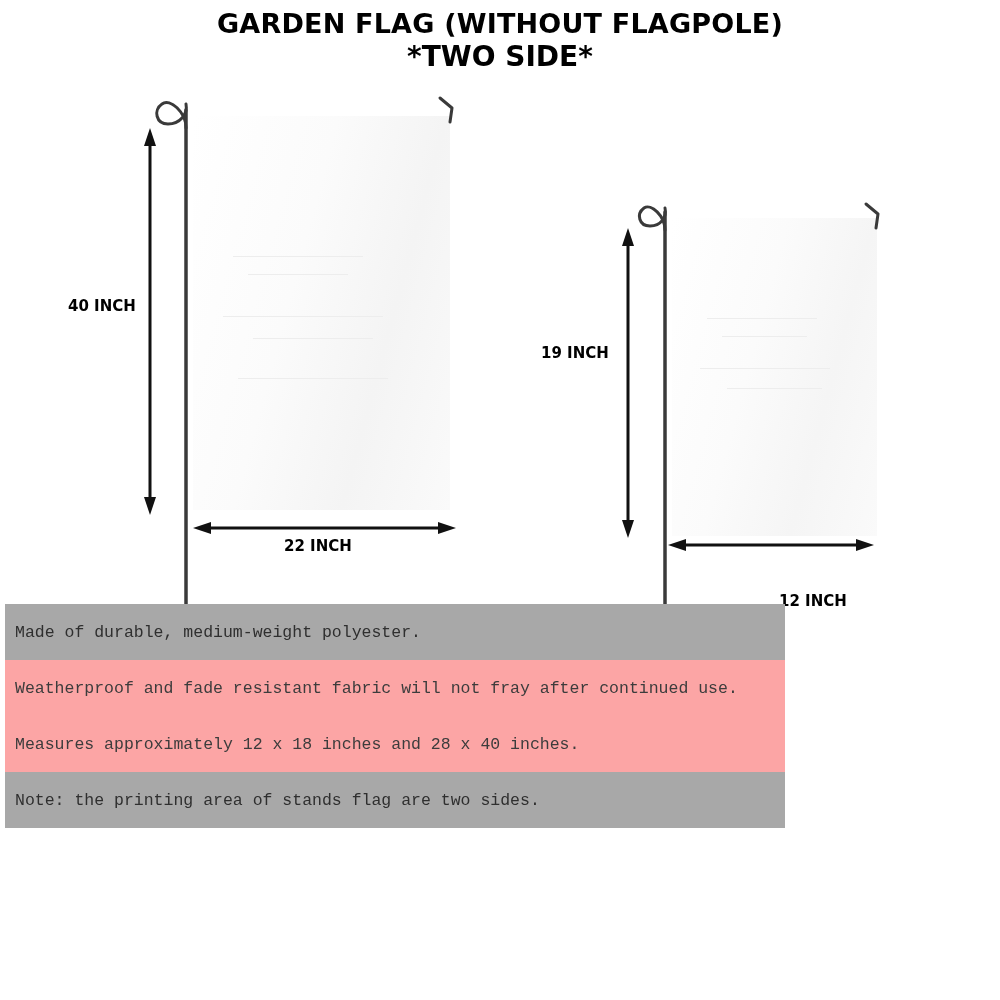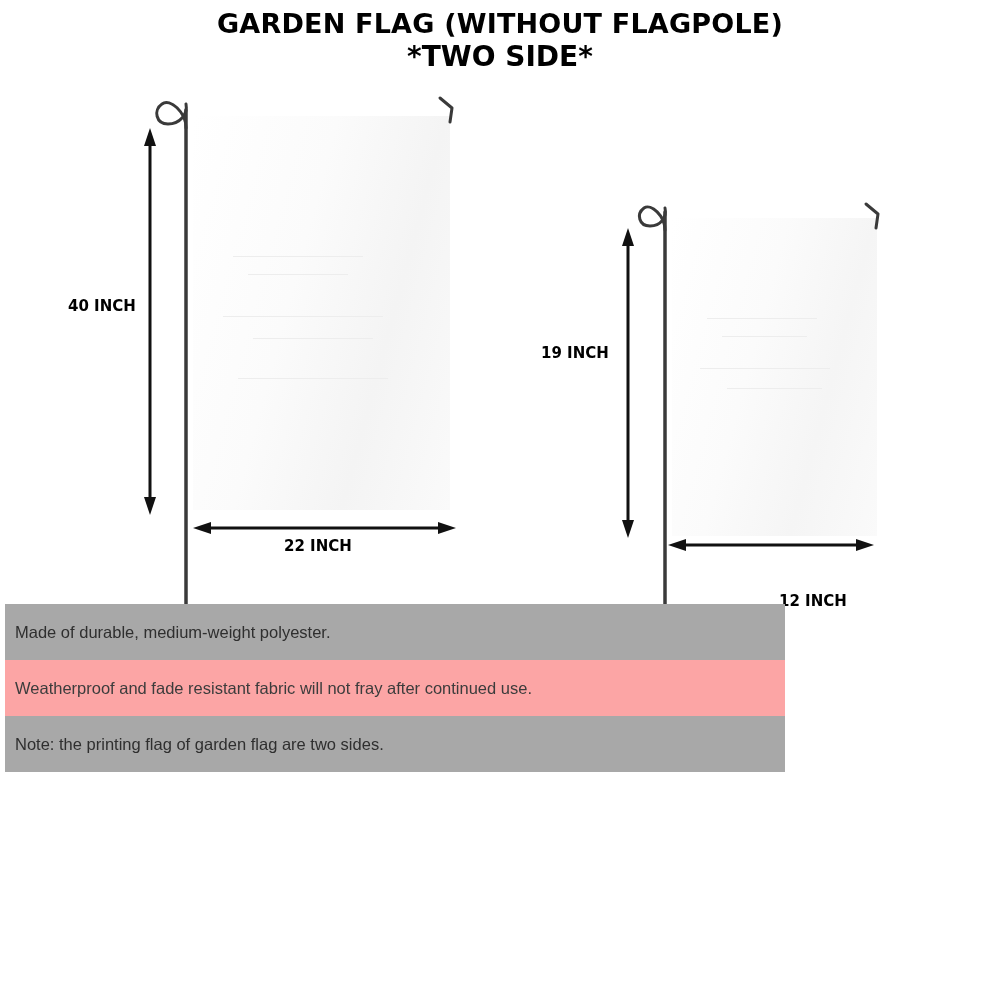--- a/index.html
+++ b/index.html
@@ -93,21 +93,21 @@
     left: 5px;
     top: 604px;
     width: 780px;
   }
   .feature-row {
     height: 56px;
     display: flex;
     align-items: center;
     padding-left: 10px;
     box-sizing: border-box;
-    font-family: Liberation Sans, sans-serif;
+    font-family: Liberation Mono, monospace;
     font-size: 16.5px;
     color: #3c3c3c;
   }
   .feature-row.shaded { background: #a8a8a8; color: #2f2f2f; }
   .feature-row.plain { background: #fca5a5; }
 </style>
 </head>
 <body>
 
 <div class="title-block">
@@ -167,16 +167,19 @@
   <div class="dim-label dim-label-12">12 INCH</div>
 </div>
 
 <div class="features">
   <div class="feature-row shaded">
     <span>Made of durable, medium-weight polyester.</span>
   </div>
   <div class="feature-row plain">
     <span>Weatherproof and fade resistant fabric will not fray after continued use.</span>
   </div>
+  <div class="feature-row plain">
+    <span>Measures approximately 12 x 18 inches and 28 x 40 inches.</span>
+  </div>
   <div class="feature-row shaded">
-    <span>Note: the printing flag of garden flag are two sides.</span>
+    <span>Note: the printing area of stands flag are two sides.</span>
   </div>
 </div>
 
 </body></html>

